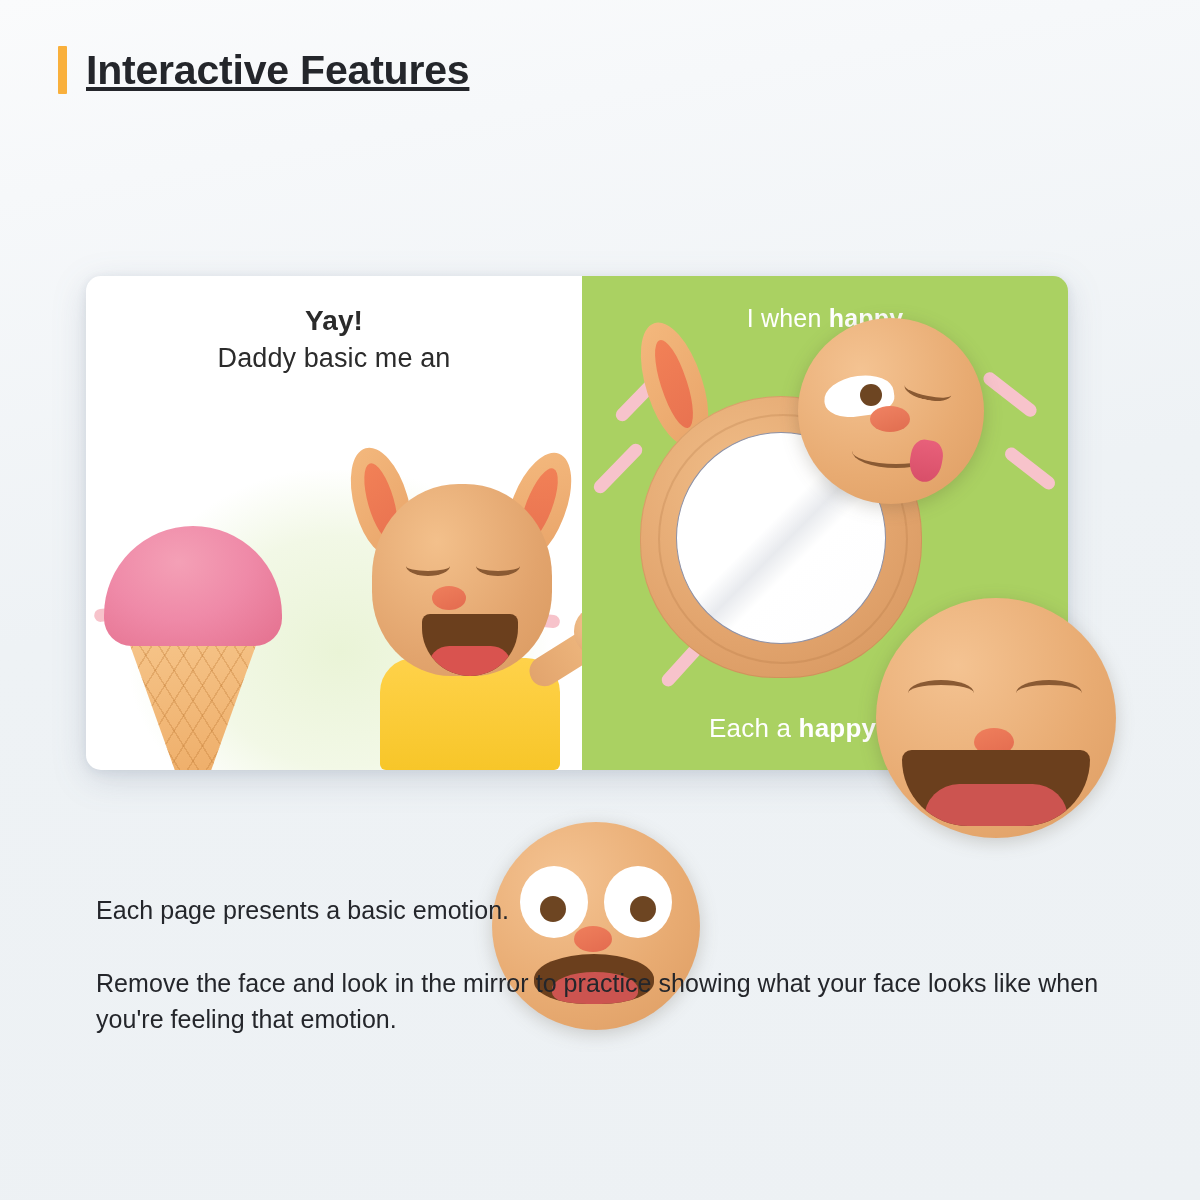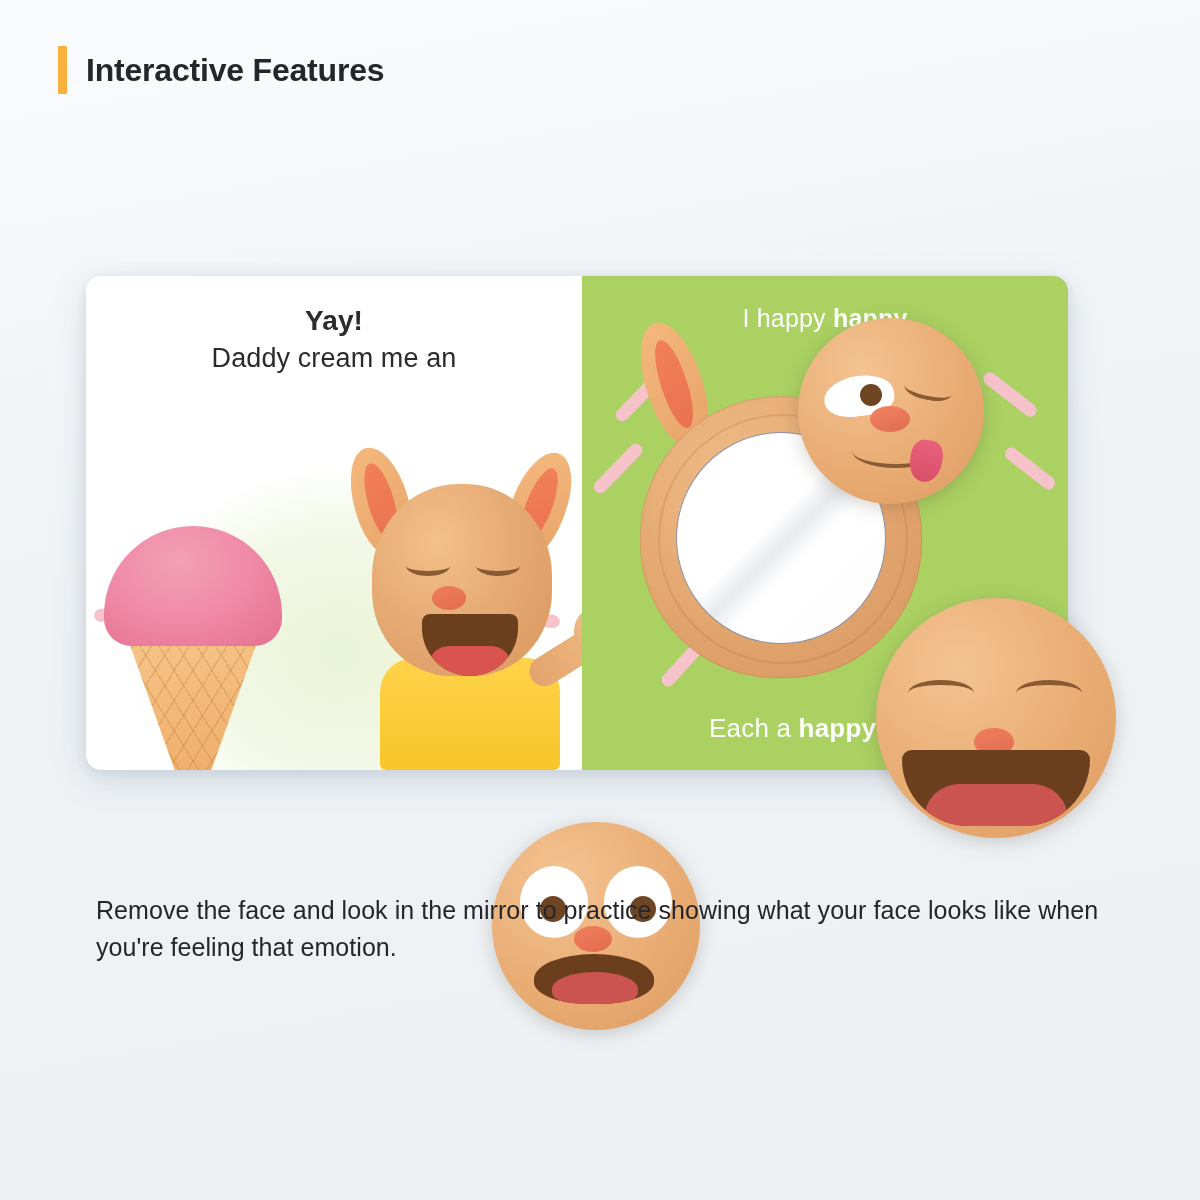--- a/index.html
+++ b/index.html
@@ -26,26 +26,27 @@
     gap: 19px;
   }
   .accent-bar {
     width: 9px;
     height: 48px;
     background: #f9b03c;
     border-radius: 1px;
     flex: none;
   }
   .page-title {
-    font-size: 32px;
+    font-size: 41px;
     font-weight: 700;
     color: #24262b;
     letter-spacing: -0.2px;
     line-height: 1;
     white-space: nowrap;
+    text-decoration: underline;
   }
 
   
   .book-stage {
     position: absolute;
     left: 0; top: 150px;
     width: 1200px; height: 740px;
   }
   .book {
     position: absolute;
@@ -349,39 +350,39 @@
   .body-copy {
     position: absolute;
     left: 96px; top: 892px; width: 1030px;
     color: #24262b;
   }
   .body-copy p {
     font-size: 25px;
     line-height: 1.46;
     letter-spacing: .05px;
   }
-  .body-copy p + p { margin-top: 68px; font-weight: bold; }
+  .body-copy p + p { margin-top: 36px; }
 </style>
 </head>
 <body>
 
 <div class="header">
   <div class="accent-bar"></div>
   <div class="page-title">Interactive Features</div>
 </div>
 
 <div class="book-stage">
 
   <div class="book">
 
     <div class="page page-left">
 
       <div class="left-copy">
         <span class="shout">Yay!</span>
-        <span class="line">Daddy cream me an</span>
+        <span class="line">Daddy basic me an</span>
       </div>
 
       <div class="glow"></div>
 
       <span class="spark" style="left:24px;  top:284px; width:68px; height:13px; transform:rotate(-26deg);"></span>
       <span class="spark" style="left:8px;   top:330px; width:68px; height:13px; transform:rotate(-6deg);"></span>
       <span class="spark" style="left:128px; top:306px; width:62px; height:13px; transform:rotate(-54deg);"></span>
 
       <span class="spark" style="left:392px; top:294px; width:70px; height:13px; transform:rotate(26deg);"></span>
       <span class="spark" style="left:404px; top:336px; width:70px; height:13px; transform:rotate(6deg);"></span>
@@ -402,21 +403,21 @@
 
       <div class="icecream">
         <span class="ic-cone"></span>
         <span class="ic-scoop"></span>
       </div>
     </div>
 
     <div class="page page-right">
 
       <div class="green-top-text">
-        <span>I happy </span><b>happy</b>
+        <span>I when </span><b>happy</b>
       </div>
 
       <span class="spark" style="left:26px;  top:114px; width:64px; height:13px; transform:rotate(-46deg);"></span>
       <span class="spark" style="left:4px;   top:186px; width:64px; height:13px; transform:rotate(-46deg);"></span>
       <span class="spark" style="left:72px;  top:380px; width:60px; height:13px; transform:rotate(-48deg);"></span>
       <span class="spark" style="left:396px; top:112px; width:64px; height:13px; transform:rotate(38deg);"></span>
       <span class="spark" style="left:418px; top:186px; width:60px; height:13px; transform:rotate(38deg);"></span>
 
       <div class="mirror-bunny">
         <span class="ear mb-ear-l"></span>
@@ -452,14 +453,15 @@
     <span class="fs-eye fs-eye-l"></span>
     <span class="fs-eye fs-eye-r"></span>
     <span class="fs-pupil fs-pupil-l"></span>
     <span class="fs-pupil fs-pupil-r"></span>
     <span class="fs-nose"></span>
     <span class="fs-mouth"></span>
   </div>
 </div>
 
 <div class="body-copy">
+  <p>Each page presents a basic emotion.</p>
   <p>Remove the face and look in the mirror to practice showing what your face looks like when you're feeling that emotion.</p>
 </div>
 
 </body></html>

